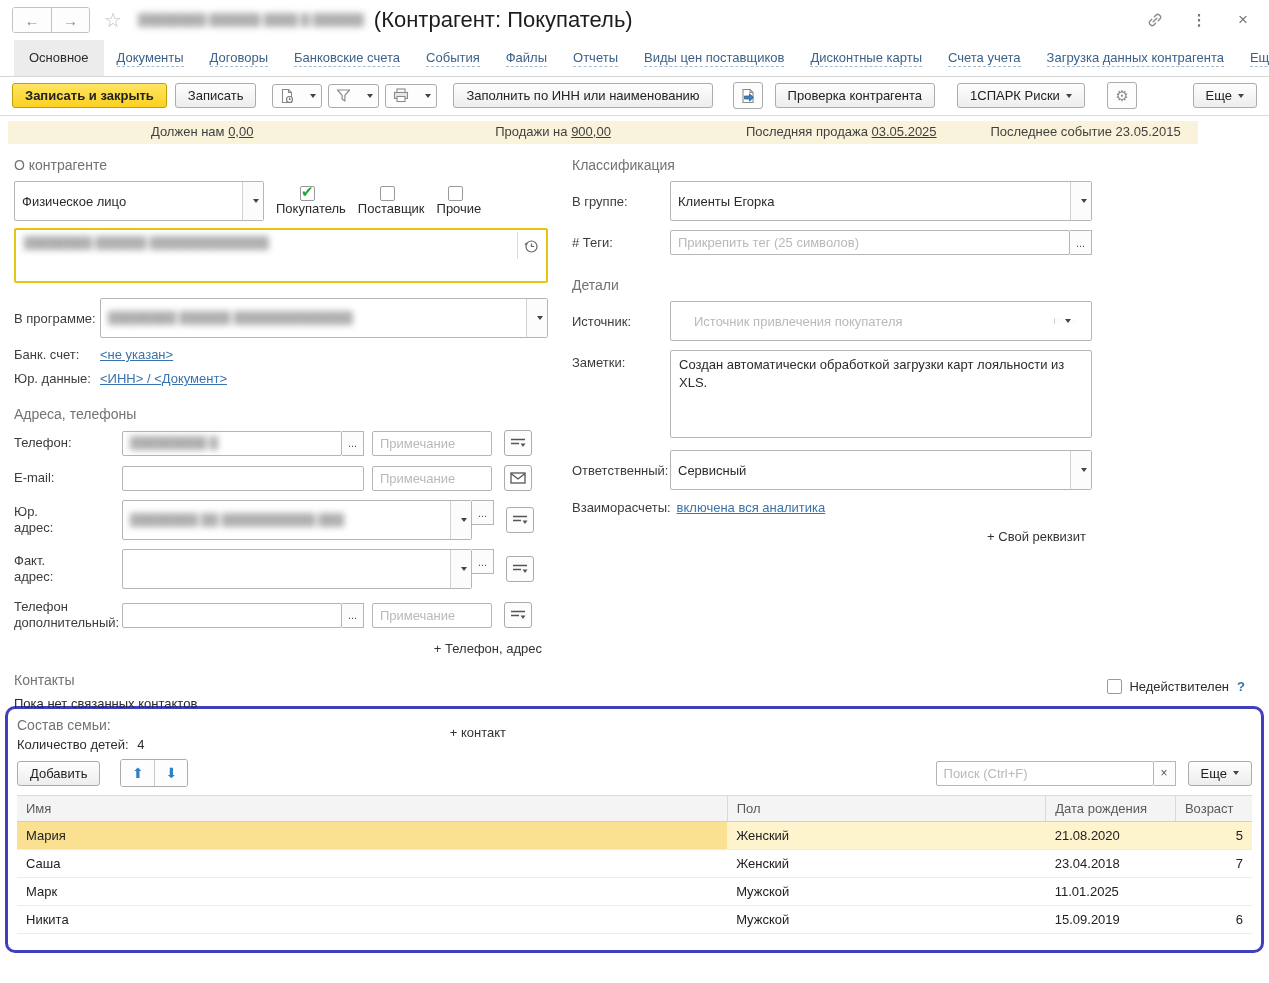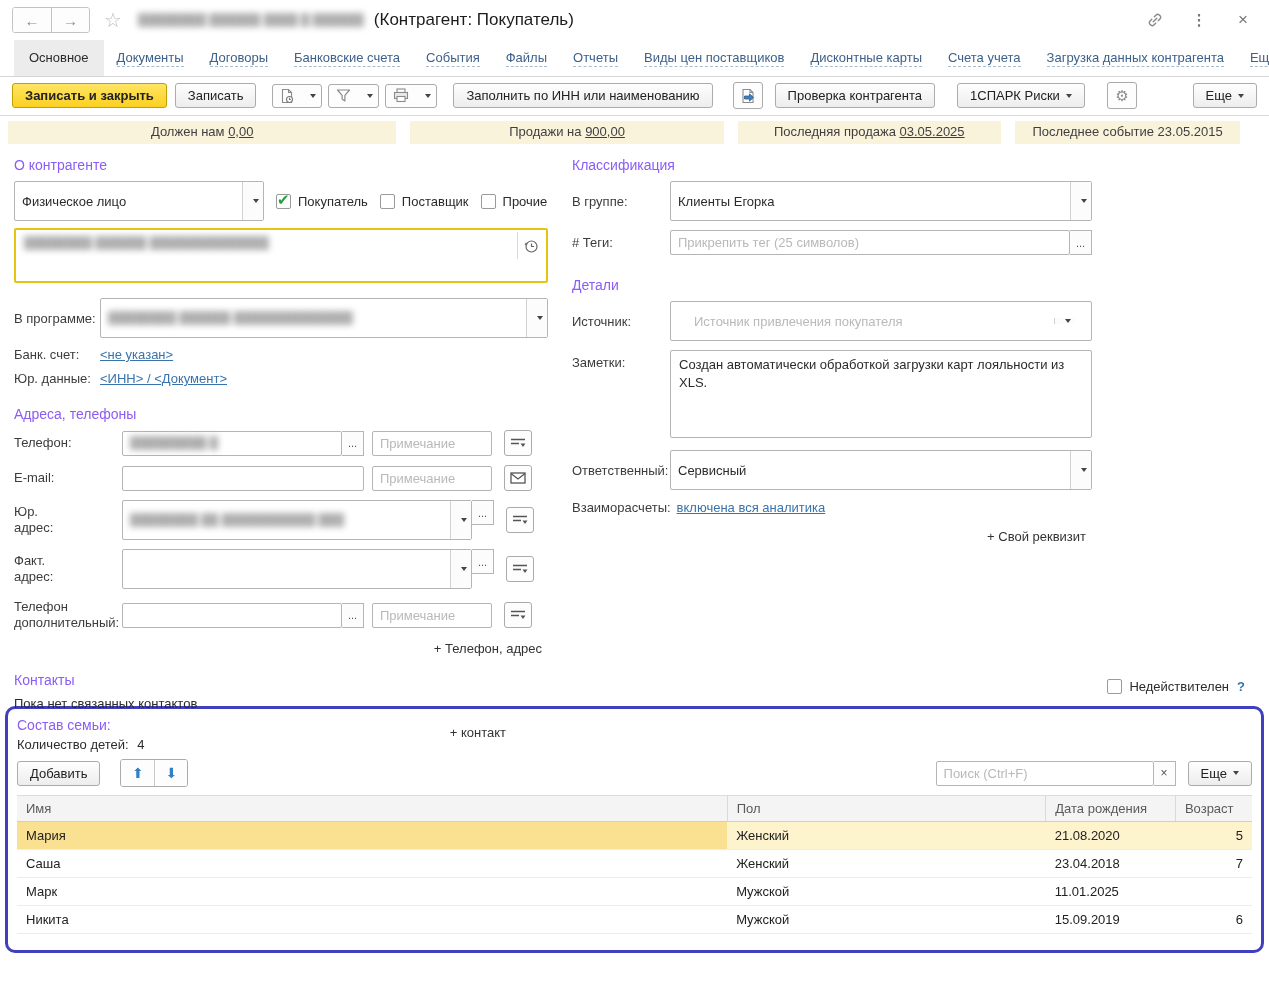--- a/index.html
+++ b/index.html
@@ -8,21 +8,21 @@
 
   
   .hdr { height:40px; display:flex; align-items:center; padding:0 16px 0 12px; gap:8px; }
   .nav-group { display:flex; border:1px solid #c3c3c3; border-radius:3px; overflow:hidden; background:#fff; }
   .nav-btn { width:38px; height:24px; display:flex; align-items:center; justify-content:center;
     color:#8b8b8b; font-size:15px; cursor:pointer; background:#fdfdfd; }
   .nav-btn + .nav-btn { border-left:1px solid #c3c3c3; }
   .star { font-size:20px; color:#bdbdbd; margin-left:6px; cursor:pointer; }
   .blurred { filter:blur(3px); opacity:.55; color:#6d6d6d; white-space:nowrap; overflow:hidden; }
   .hdr .blurred { font-size:12px; max-width:295px; margin-left:8px; }
-  .win-title { font-size:17px; color:#1c1c1c; margin-left:2px; white-space:nowrap; }
+  .win-title { font-size:22px; color:#1c1c1c; margin-left:2px; white-space:nowrap; }
   .hdr-right { margin-left:auto; display:flex; align-items:center; gap:24px; color:#787878; }
   .hdr-ico { cursor:pointer; display:flex; align-items:center; justify-content:center; width:20px; height:20px; }
   .kebab { font-size:15px; font-weight:bold; letter-spacing:0; }
   .close-x { font-size:17px; }
 
   
   .tabs { display:flex; align-items:stretch; padding:0 14px; border-bottom:1px solid #d6d6d6; height:37px; }
   .tab { display:flex; align-items:center; color:#3c618b; cursor:pointer; padding:0 13px; white-space:nowrap; }
   .tab span { border-bottom:1px dashed #a8bccd; padding-bottom:1px; }
   .tab.active { background:#ececec; color:#2b2b2b; padding:0 15px; }
@@ -39,45 +39,45 @@
   .split-group { display:flex; gap:6px; margin:0 8px; }
   .split { display:flex; border:1px solid #ababab; border-radius:3px; overflow:hidden; background:#fdfdfd; cursor:pointer; }
   .split .seg { padding:3px 5px 3px 7px; display:flex; align-items:center; }
   .split .arrow-seg { padding:0 5px; display:flex; align-items:center; }
   .icon-sq { width:30px; height:27px; display:inline-flex; align-items:center; justify-content:center;
     border:1px solid #ababab; border-radius:3px; background:#fdfdfd; cursor:pointer; }
   .gear { font-size:15px; color:#8e8e8e; }
   .ml-auto { margin-left:auto; }
 
   
-  .statusbar { display:flex; gap:14px; padding:5px 8px 2px 8px; }
+  .statusbar { display:flex; gap:0; padding:5px 8px 2px 8px; }
   .status-item { background:#faf3dc; height:23px; line-height:22px; text-align:center; color:#3f3f3f; white-space:nowrap; }
   .status-item .val { text-decoration:underline; cursor:pointer; }
   .status-item .val.plain { text-decoration:none; cursor:default; }
 
   
   .form { display:flex; padding:2px 14px 0 14px; position:relative; height:556px; }
   .col-left { width:534px; flex:none; }
   .col-right { width:520px; margin-left:24px; flex:none; }
-  .sec-h { color:#8b5cf6; font-size:14px; margin:9px 0 8px 0; font-weight:normal; }
+  .sec-h { color:#737373; font-size:14px; margin:9px 0 8px 0; font-weight:normal; }
   .frow { display:flex; align-items:center; margin-bottom:9px; }
   .flabel { color:#3c3c3c; flex:none; }
   .combo { display:flex; border:1px solid #b5b5b5; border-radius:2px; height:40px; background:#fff; align-items:center; }
   .combo .val { flex:1; padding:0 7px; white-space:nowrap; overflow:hidden; }
   .combo .dd { width:21px; align-self:stretch; border-left:1px solid #d2d2d2; display:flex;
     align-items:center; justify-content:center; cursor:pointer; background:#fcfcfc; }
   .tbox { border:1px solid #b5b5b5; border-radius:2px; height:25px; padding:0 7px; font-size:13px;
     font-family:"Liberation Sans",sans-serif; color:#2b2b2b; outline:none; }
   input::placeholder { color:#b9b9b9; }
   .attach-btn { width:22px; border:1px solid #b5b5b5; border-left:none; background:#fcfcfc; color:#555;
     font-size:11px; display:flex; align-items:center; justify-content:center; cursor:pointer; height:25px; }
   .cb { width:15px; height:15px; border:1px solid #9a9a9a; border-radius:2px; background:#fff;
     position:relative; margin-right:7px; flex:none; cursor:pointer; }
   .cb.checked::after { content:"✔"; color:#1ea43c; font-size:15px; position:absolute; left:0; top:-4px; }
-  .cb-item { display:flex; align-items:center; cursor:pointer; }
+  .cb-item { display:flex; align-items:center; cursor:pointer;flex-direction:column; }
   .namebox { border:2px solid #e7c50e; border-radius:2px; height:55px; margin:1px 0 15px 0;
     position:relative; padding:6px 36px 6px 8px; }
   .history-btn { position:absolute; right:2px; top:2px; width:27px; height:27px; border-left:1px solid #dadada;
     display:flex; align-items:center; justify-content:center; cursor:pointer; }
   .link { color:#3973ac; text-decoration:underline; cursor:pointer; }
   .plus-link { color:#333; cursor:pointer; }
   .addr-label { width:108px; white-space:pre-line; line-height:1.2; }
   .addr-main { display:flex; }
   .note { width:120px; margin-left:8px; }
   .icon-btn { width:28px; height:26px; border:1px solid #ababab; border-radius:3px; background:#fdfdfd;

